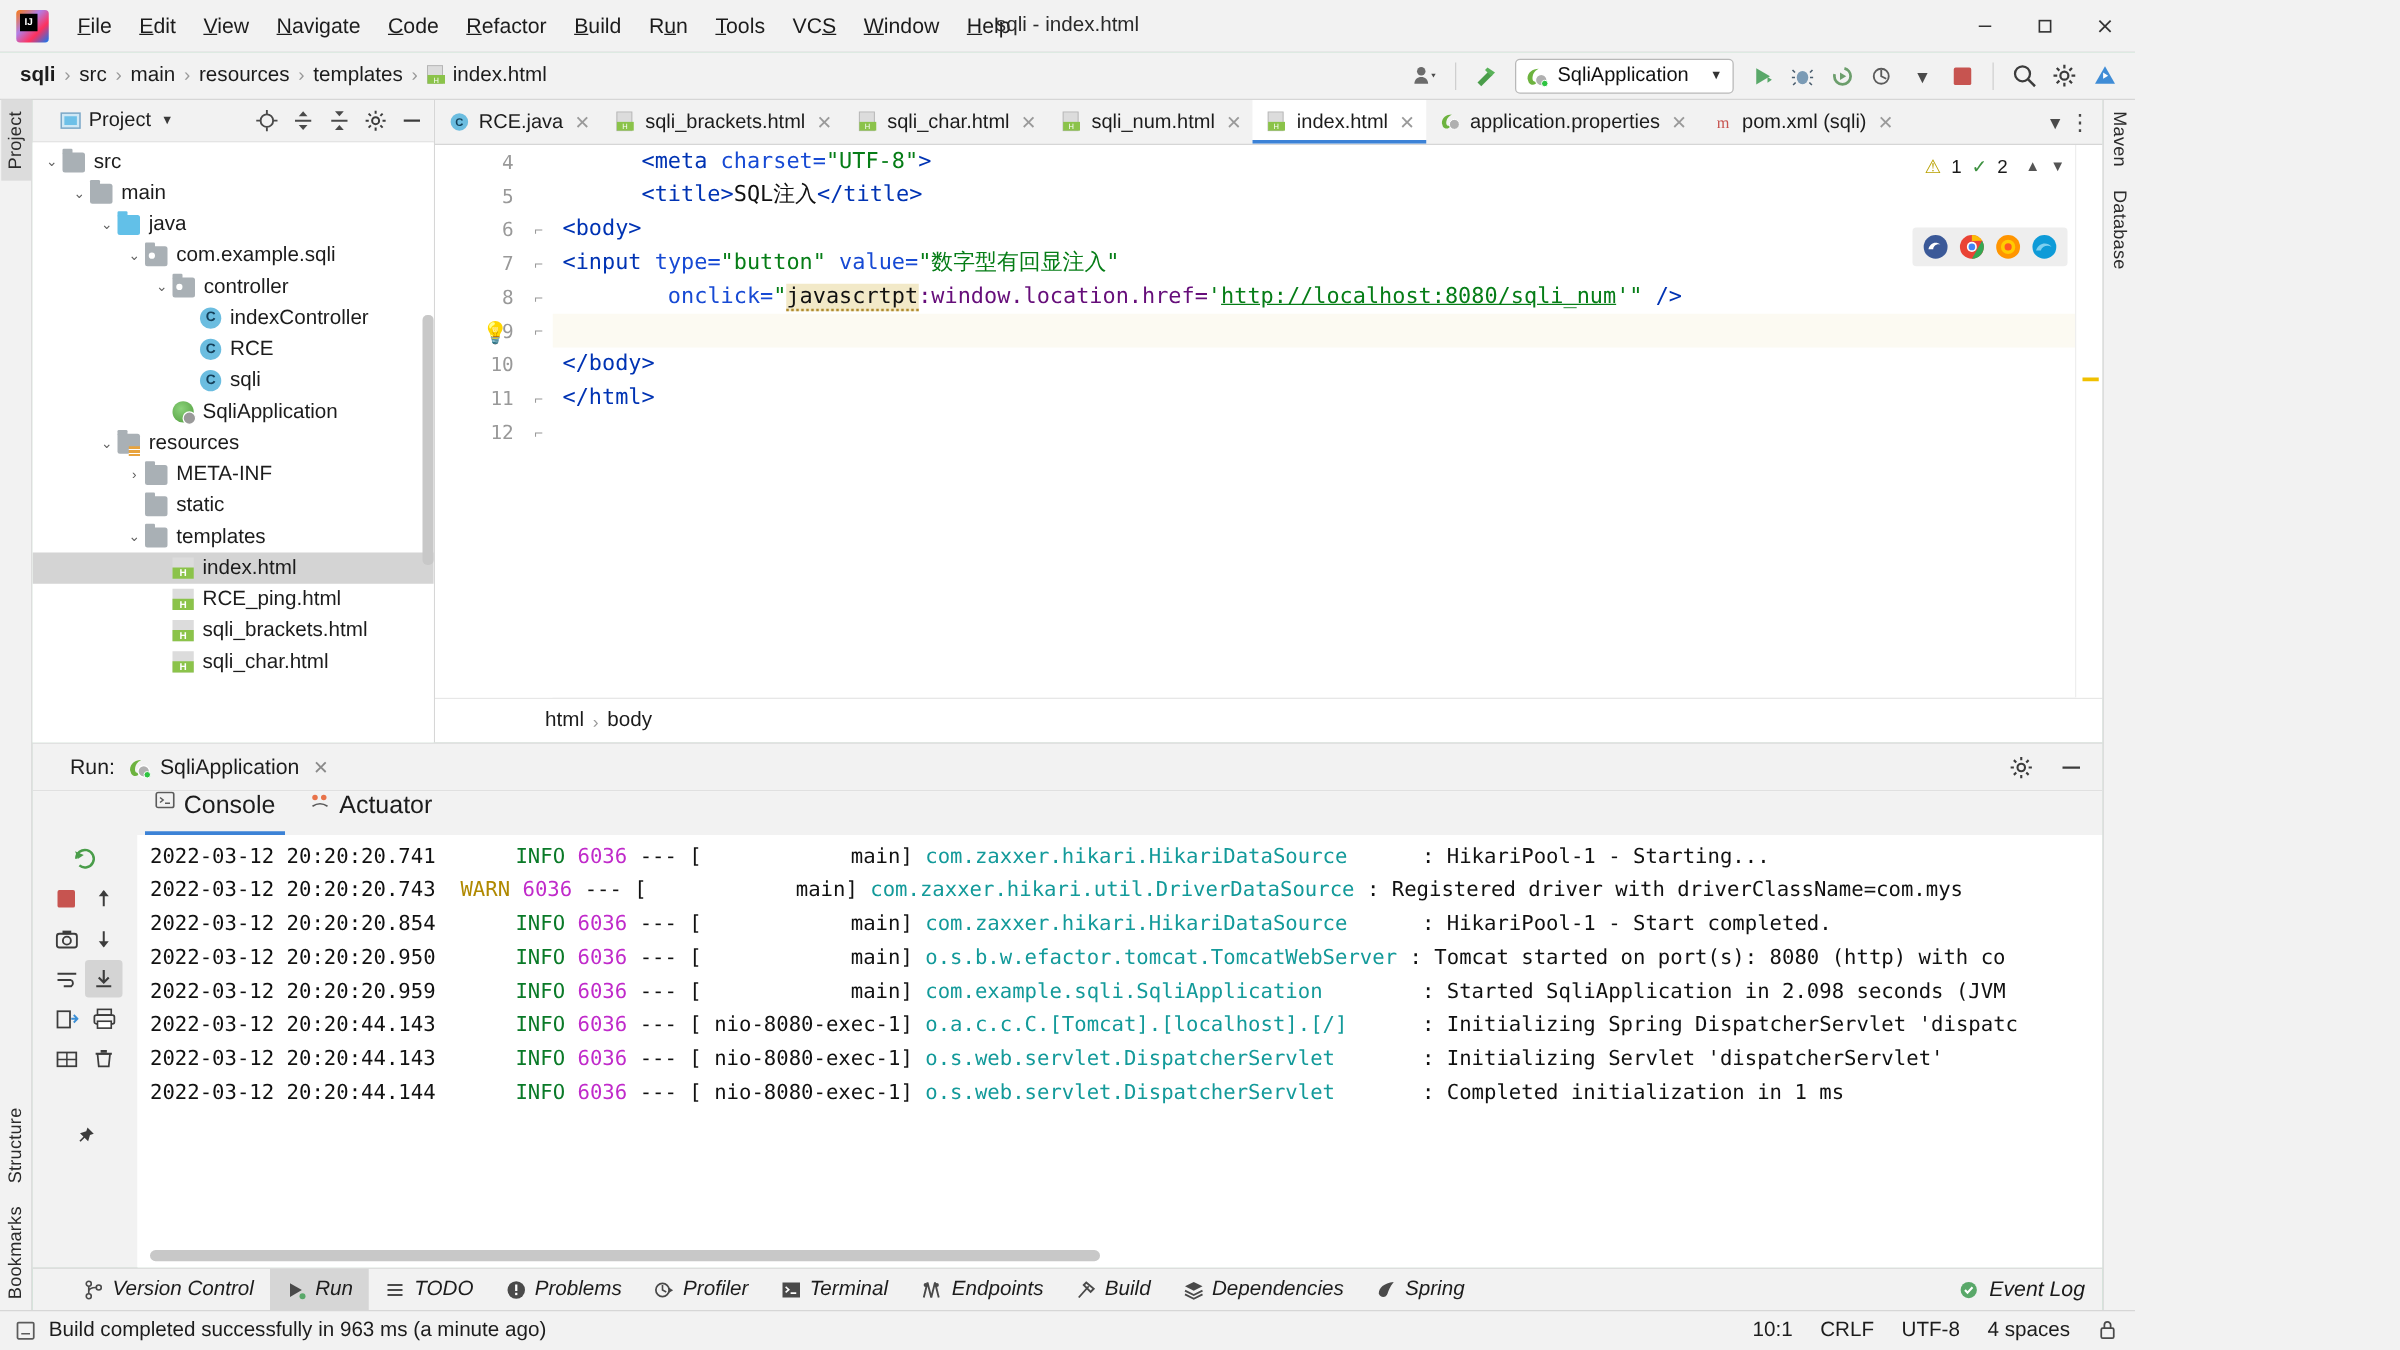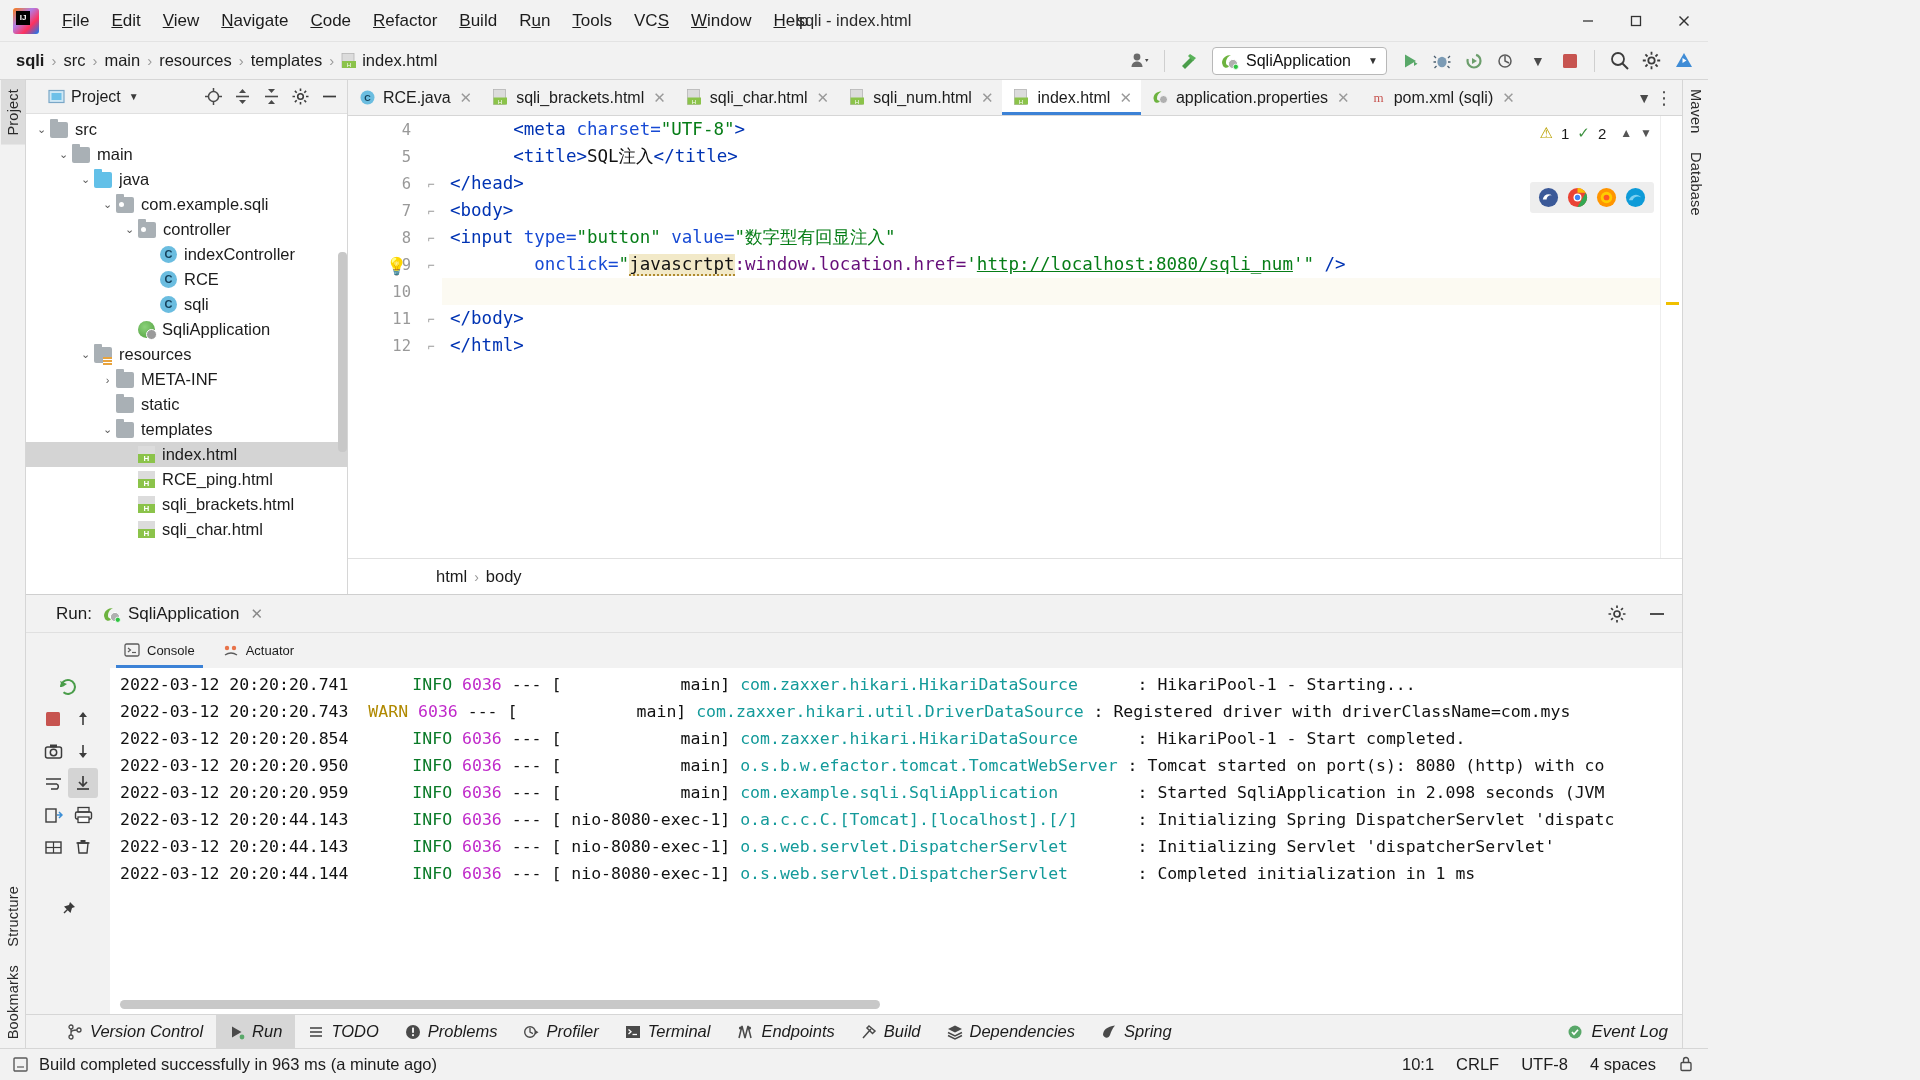--- a/index.html
+++ b/index.html
@@ -163,21 +163,21 @@
   
   .runpanel{ flex:1; display:flex; flex-direction:column; min-height:0; background:#fff;
      border-top:1px solid #cfcfcf;}
   .run-head{ height:38px; background:#f2f2f2; display:flex; align-items:center; padding:0 10px 0 30px;
      flex:none; gap:10px; border-bottom:1px solid #e0e0e0;}
   .run-label{ font-size:17px; color:#1c1c1c; }
   .run-cfgchip{ display:flex; align-items:center; gap:7px; font-size:17px; color:#1c1c1c;}
   .run-head-right{ margin-left:auto; display:flex; align-items:center; gap:10px;}
   .subtabs{ height:35px; background:#f2f2f2; display:flex; align-items:stretch; padding-left:84px;
      flex:none; }
-  .subtab{ display:flex; align-items:center; gap:7px; padding:0 14px; font-size:13px; color:#1c1c1c;
+  .subtab{ display:flex; align-items:flex-start; gap:7px; padding:0 14px; font-size:20px; color:#1c1c1c;
      position:relative;}
   .subtab.active:after{ content:""; position:absolute; left:6px; right:6px; bottom:0; height:3px; background:#3c82d6;}
   .console-row{ flex:1; display:flex; min-height:0; }
   .run-gutter{ width:84px; background:#f2f2f2; flex:none; display:flex; flex-direction:column;
      align-items:center; padding-top:4px; gap:0; }
   .rg-btn{ width:30px; height:30px; display:flex; align-items:center; justify-content:center; margin-bottom:2px;}
   .console{ flex:1; background:#fff; overflow:hidden; position:relative;
      font-family:"DejaVu Sans Mono", monospace; font-size:16.5px; padding-top:3px;}
   .logline{ height:27px; line-height:27px; white-space:pre; padding-left:10px;}
   .lg-ts{ color:#111; }
@@ -593,21 +593,20 @@
                 <div class="fmark">⌐</div>
                 <div class="fmark">⌐</div>
                 <div class="fmark">⌐</div>
                 <div class="fmark"></div>
                 <div class="fmark">⌐</div>
                 <div class="fmark">⌐</div>
               </div>
             <div class="code" id="code">
                 <div class="cline"><span class="txt">      </span><span class="tag">&lt;meta </span><span class="attr">charset=</span><span class="str">"UTF-8"</span><span class="tag">&gt;</span></div>
                 <div class="cline"><span class="txt">      </span><span class="tag">&lt;title&gt;</span><span class="txt">SQL注入</span><span class="tag">&lt;/title&gt;</span></div>
-                <div class="cline"><span class="tag">&lt;/head&gt;</span></div>
                 <div class="cline"><span class="tag">&lt;body&gt;</span></div>
                 <div class="cline"><span class="tag">&lt;input </span><span class="attr">type=</span><span class="str">"button"</span><span class="txt"> </span><span class="attr">value=</span><span class="str">"数字型有回显注入"</span></div>
                 <div class="cline"><span class="txt">        </span><span class="attr">onclick=</span><span class="str">"</span><span class="hl-typo">javascrtpt</span><span class="jsv">:window.location.href=</span><span class="str">'</span><span class="lnk">http://localhost:8080/sqli_num</span><span class="str">'"</span><span class="tag"> /&gt;</span></div>
                 <div class="cline cur"></div>
                 <div class="cline"><span class="tag">&lt;/body&gt;</span></div>
                 <div class="cline"><span class="tag">&lt;/html&gt;</span></div>
               </div>
             <div class="ed-right">
               <div class="scroll-mark" style="top:186px;"></div>
             </div>

